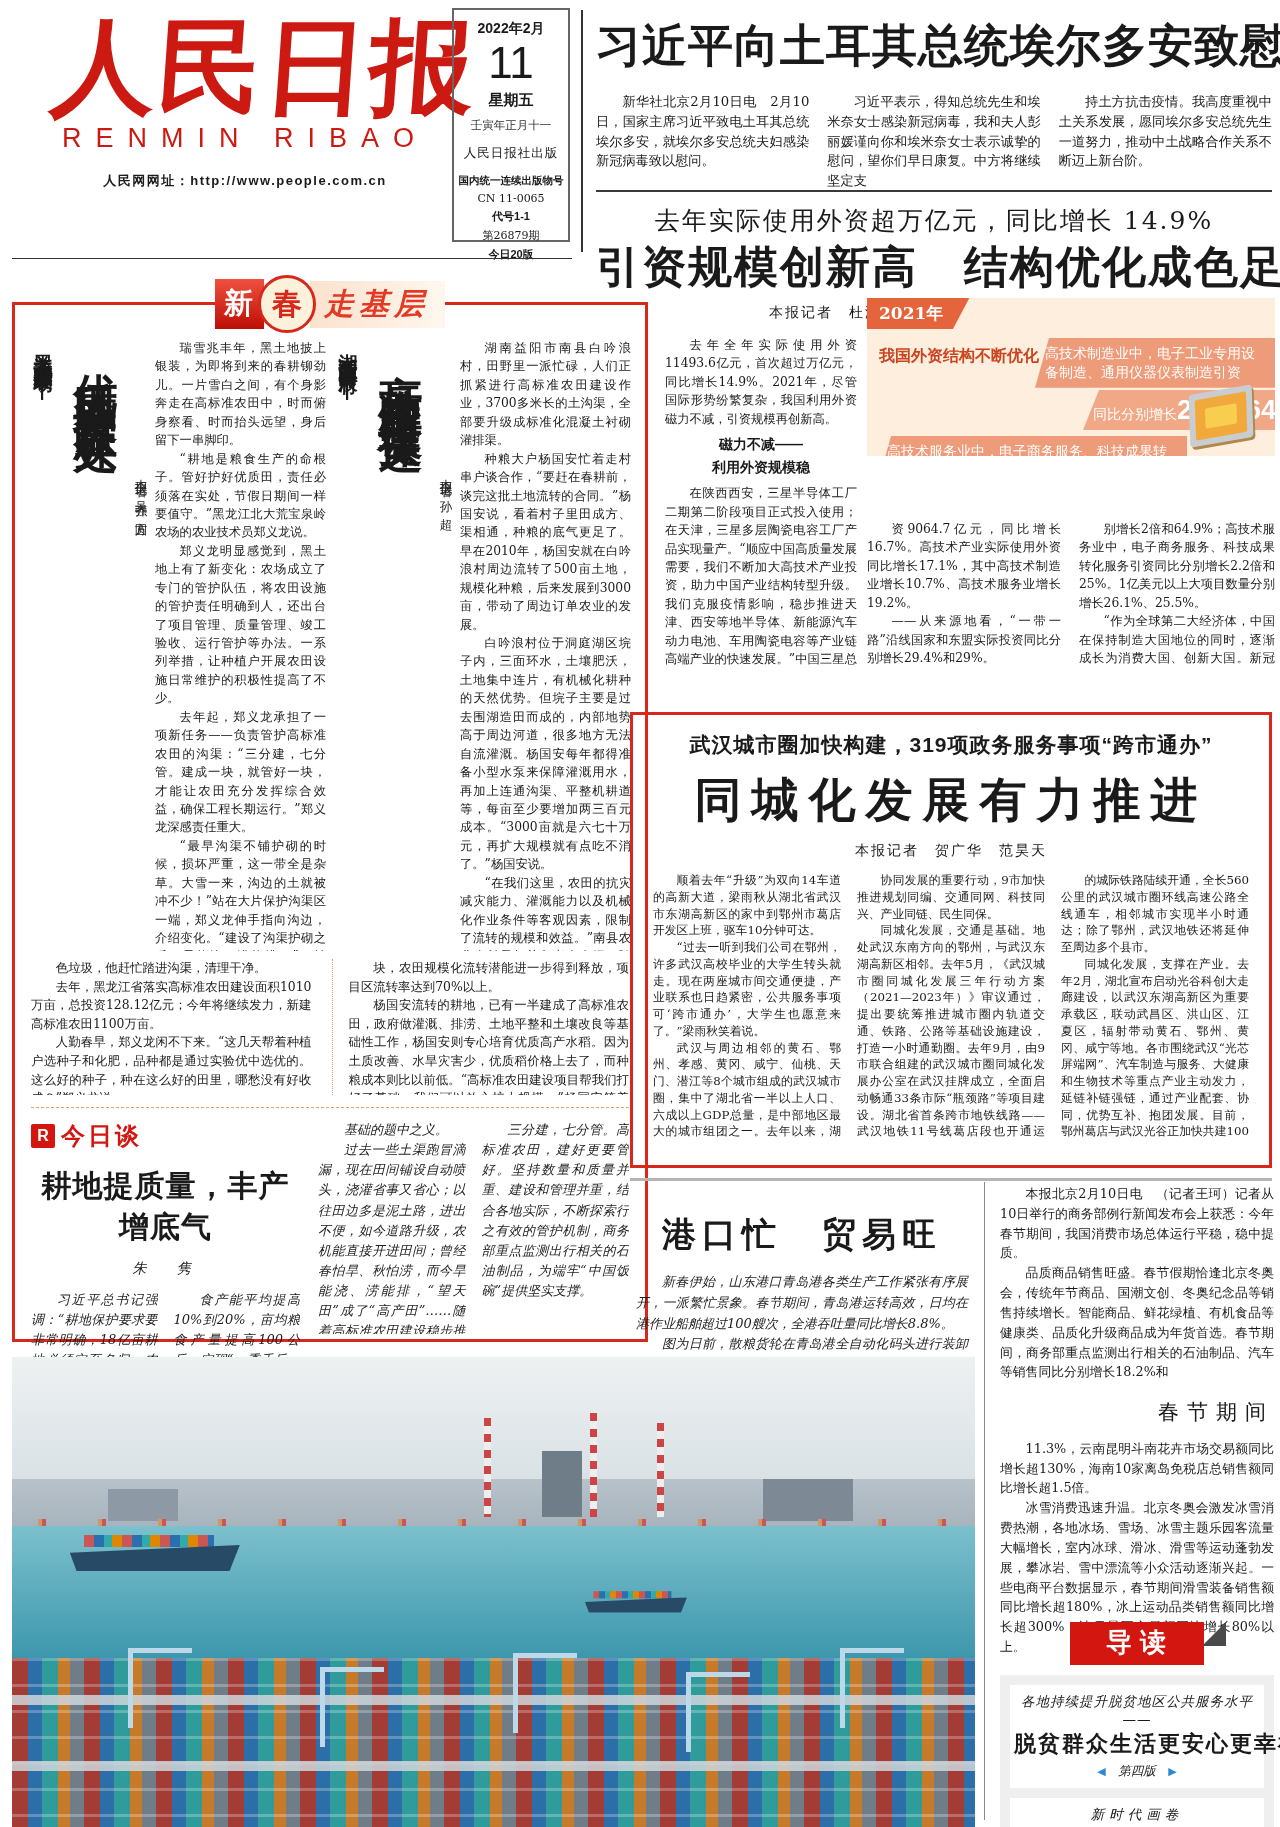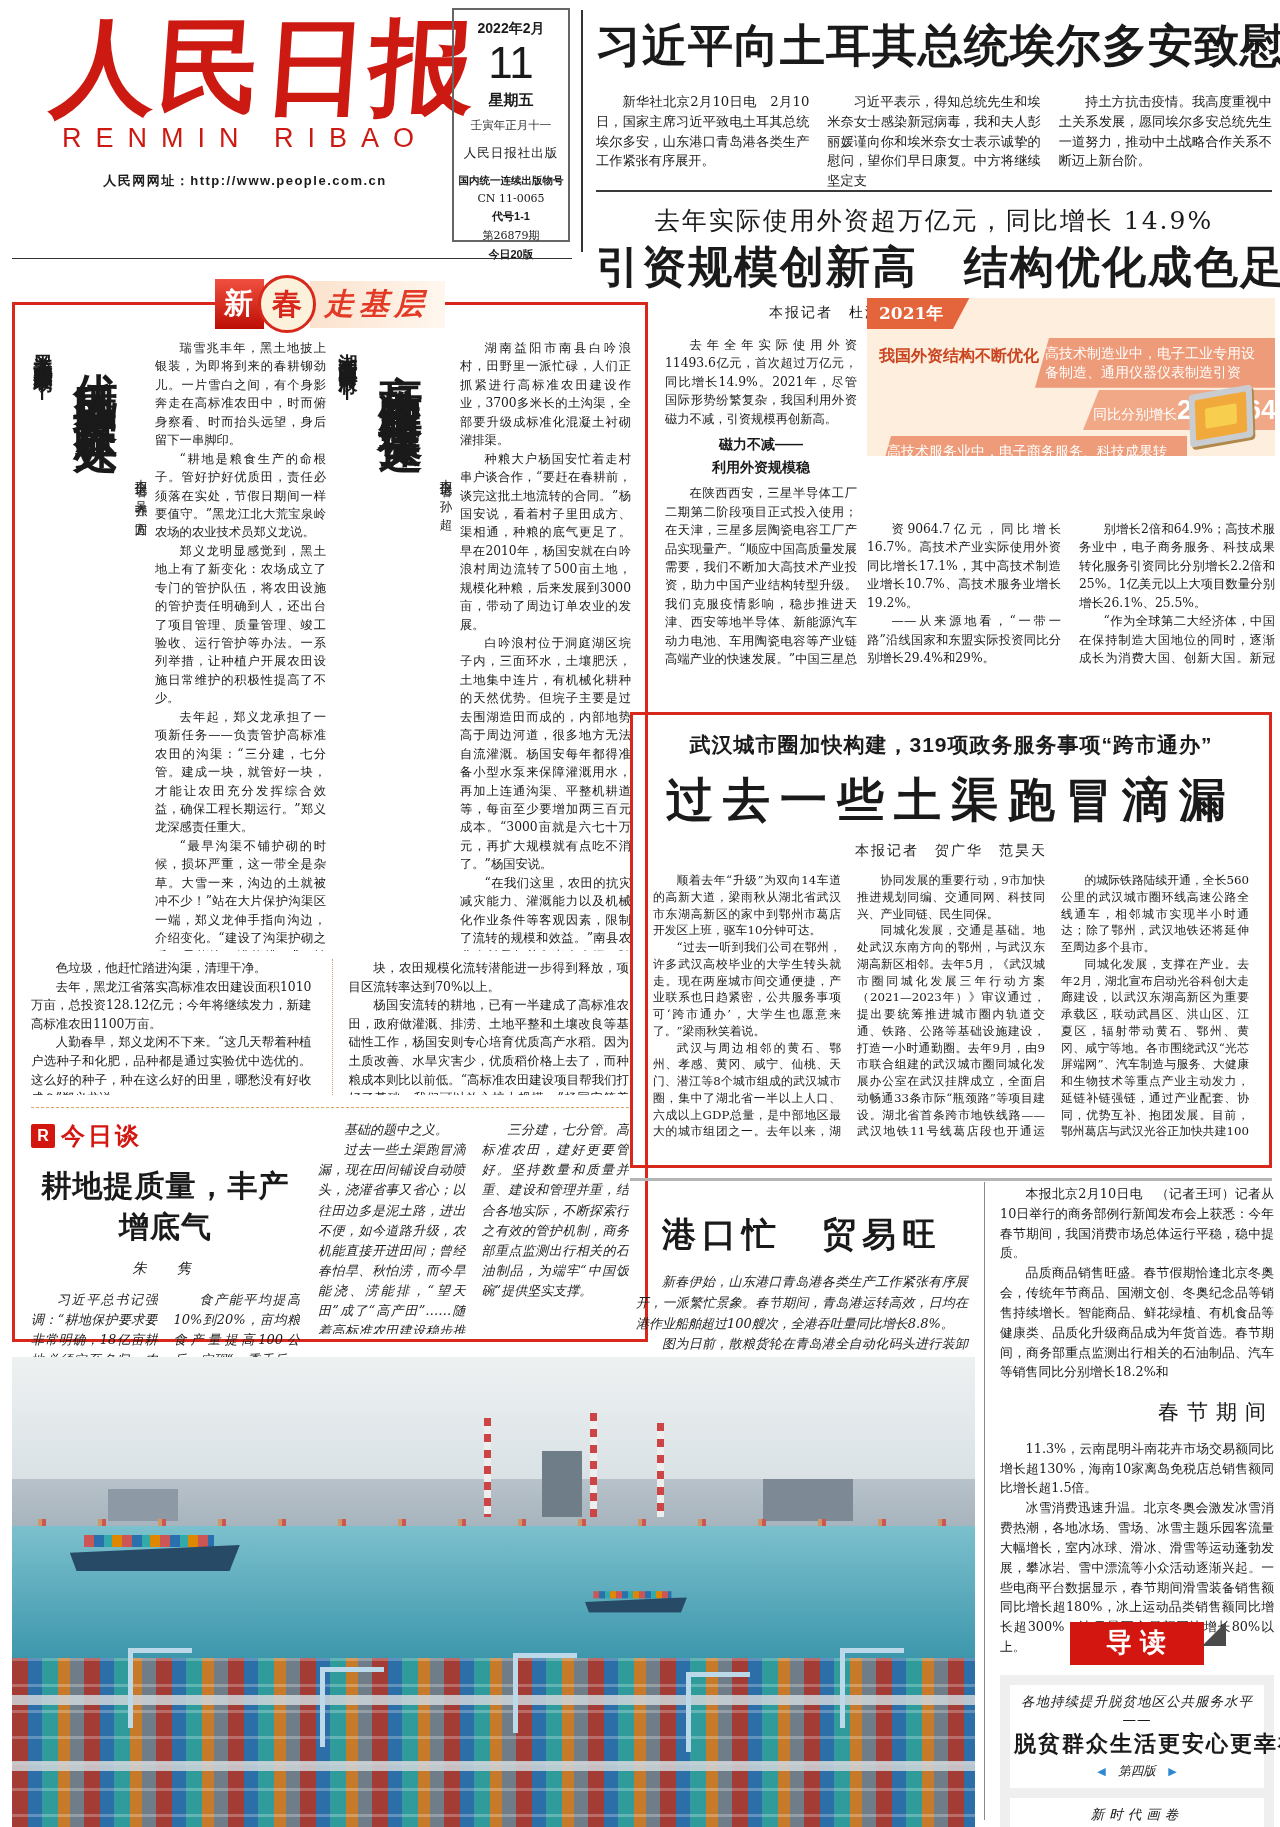--- a/index.html
+++ b/index.html
@@ -149,21 +149,21 @@
     <div class="small sans" style="font-weight:bold;">今日20版</div>
   </div>
 
   <div class="abs vrule" style="left:581px;top:10px;height:242px;"></div>
   <div class="abs hairline" style="left:12px;top:258px;width:560px;"></div>
 
   <div class="abs" style="left:596px;top:16px;width:676px;">
     <div class="topstory-h sans">习近平向土耳其总统埃尔多安致慰问电</div>
     <div class="cols3 jtext" style="margin-top:16px;">
       <div class="c">
-          <p>新华社北京2月10日电　2月10日，国家主席习近平致电土耳其总统埃尔多安，山东港口青岛港各类生产工作紧张有序展开。</p>
+          <p>新华社北京2月10日电　2月10日，国家主席习近平致电土耳其总统埃尔多安，就埃尔多安总统夫妇感染新冠病毒致以慰问。</p>
         </div>
       <div class="c">
           <p>习近平表示，得知总统先生和埃米奈女士感染新冠病毒，我和夫人彭丽媛谨向你和埃米奈女士表示诚挚的慰问，望你们早日康复。中方将继续坚定支</p>
         </div>
       <div class="c">
           <p>持土方抗击疫情。我高度重视中土关系发展，愿同埃尔多安总统先生一道努力，推动中土战略合作关系不断迈上新台阶。</p>
         </div>
     </div>
   </div>
   <div class="abs" style="left:596px;top:190px;width:676px;height:2px;background:#3a3a3a;"></div>
@@ -279,21 +279,21 @@
           </div>
         <div class="c script jtext" style="height:214px;">
             <p>三分建，七分管。高标准农田，建好更要管好。坚持数量和质量并重、建设和管理并重，结合各地实际，不断探索行之有效的管护机制，商务部重点监测出行相关的石油制品，为端牢“中国饭碗”提供坚实支撑。</p>
           </div>
       </div>
     </div>
   </div>
 
   <div class="abs redbox tch" style="left:630px;top:712px;width:642px;height:456px;">
     <div class="tch-kicker">武汉城市圈加快构建，319项政务服务事项“跨市通办”</div>
-    <div class="tch-head">过去一些土渠跑冒滴漏</div>
+    <div class="tch-head">同城化发展有力推进</div>
     <div class="byline tch-byline">本报记者　贺广华　范昊天</div>
     <div class="tch-cols">
       <div class="c jtext">
           <p>顺着去年“升级”为双向14车道的高新大道，梁雨秋从湖北省武汉市东湖高新区的家中到鄂州市葛店开发区上班，驱车10分钟可达。</p>
           <p>“过去一听到我们公司在鄂州，许多武汉高校毕业的大学生转头就走。现在两座城市间交通便捷，产业联系也日趋紧密，公共服务事项可‘跨市通办’，大学生也愿意来了。”梁雨秋笑着说。</p>
           <p>武汉与周边相邻的黄石、鄂州、孝感、黄冈、咸宁、仙桃、天门、潜江等8个城市组成的武汉城市圈，集中了湖北省一半以上人口、六成以上GDP总量，是中部地区最大的城市组团之一。去年以来，湖北省把推进“1+8”武汉城市圈同城化发展作为落实国家战略、推进中部地区加快崛起和长江中游城市群</p>
         </div>
       <div class="c jtext">
           <p>协同发展的重要行动，9市加快推进规划同编、交通同网、科技同兴、产业同链、民生同保。</p>
           <p>同城化发展，交通是基础。地处武汉东南方向的鄂州，与武汉东湖高新区相邻。去年5月，《武汉城市圈同城化发展三年行动方案（2021—2023年）》审议通过，提出要统筹推进城市圈内轨道交通、铁路、公路等基础设施建设，打造一小时通勤圈。去年9月，由9市联合组建的武汉城市圈同城化发展办公室在武汉挂牌成立，全面启动畅通33条市际“瓶颈路”等项目建设。湖北省首条跨市地铁线路——武汉地铁11号线葛店段也开通运营，从光谷左岭到鄂州葛店仅需3分钟。</p>

